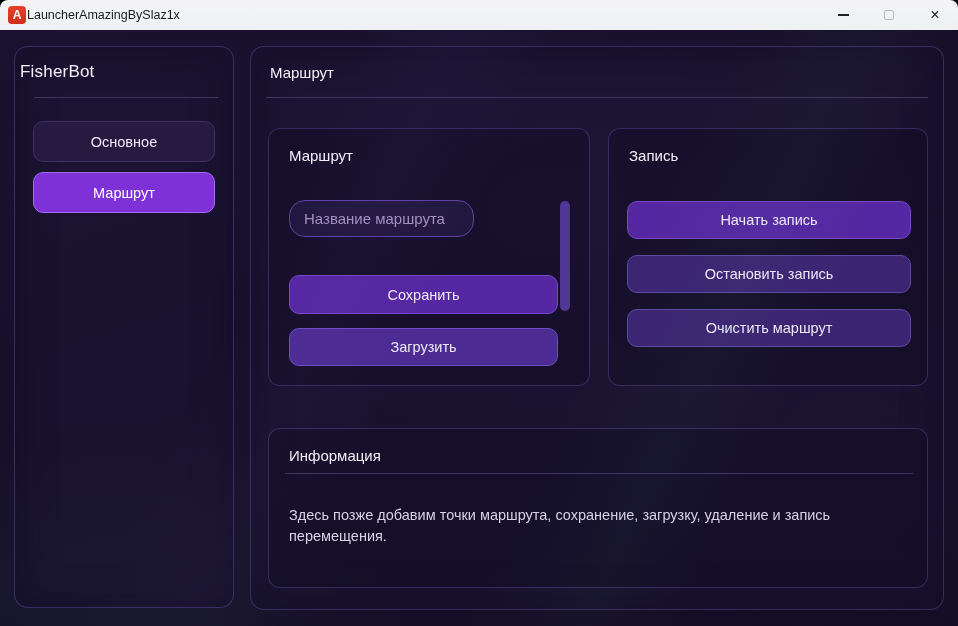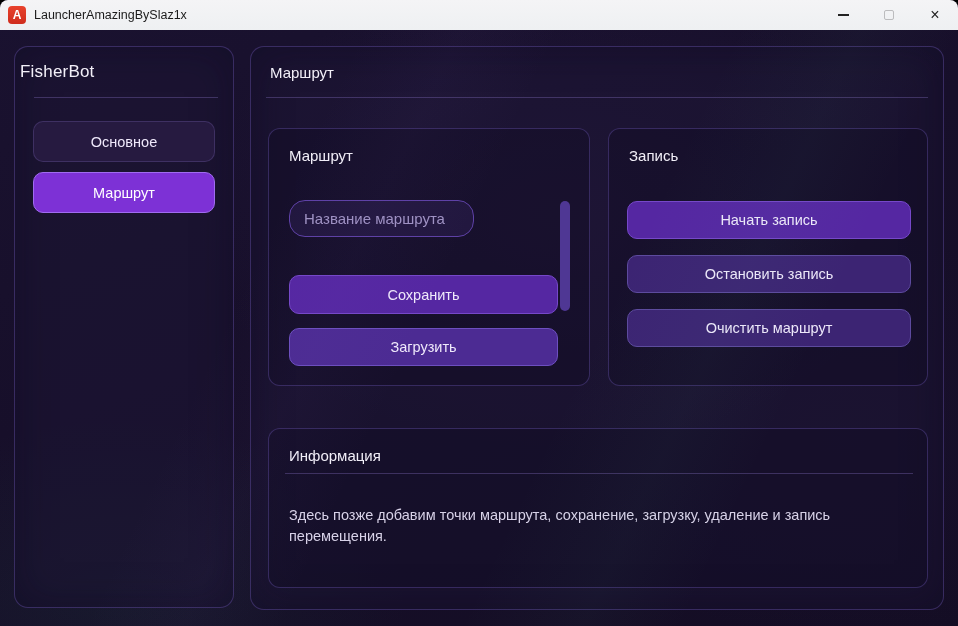--- a/index.html
+++ b/index.html
@@ -27,21 +27,21 @@
     position: absolute; left:0; top:0; width:958px; height:30px;
     background: linear-gradient(180deg,#f4f4f6 0%,#eef0f2 100%);
     display:flex; align-items:center; z-index: 5;
   }
   .app-icon {
     width:18px; height:18px; margin-left:8px; border-radius:4px;
     background: linear-gradient(180deg,#e8422c,#cf2c1d);
     color:#fff; font-weight:bold; font-size:12px; line-height:18px;
     text-align:center;
   }
-  .win-title { margin-left:8px; font-size:12.5px; color:#1b1b1b; }
+  .win-title { margin-left:1px; font-size:12.5px; color:#1b1b1b; }
   .win-controls { position:absolute; right:0; top:0; height:30px; display:flex; }
   .win-btn { width:46px; height:30px; display:flex; align-items:center; justify-content:center; cursor:default; }
   .glyph-min { width:11px; height:1.4px; background:#222; }
   .glyph-max { width:10px; height:10px; border:1.2px solid #bcbcbe; border-radius:2px; }
   .glyph-close { font-size:16px; color:#1f1f1f; line-height:1; }
 
   
   .panel {
     position:absolute; border-radius:14px;
     background: rgba(30,21,52,0.55);

